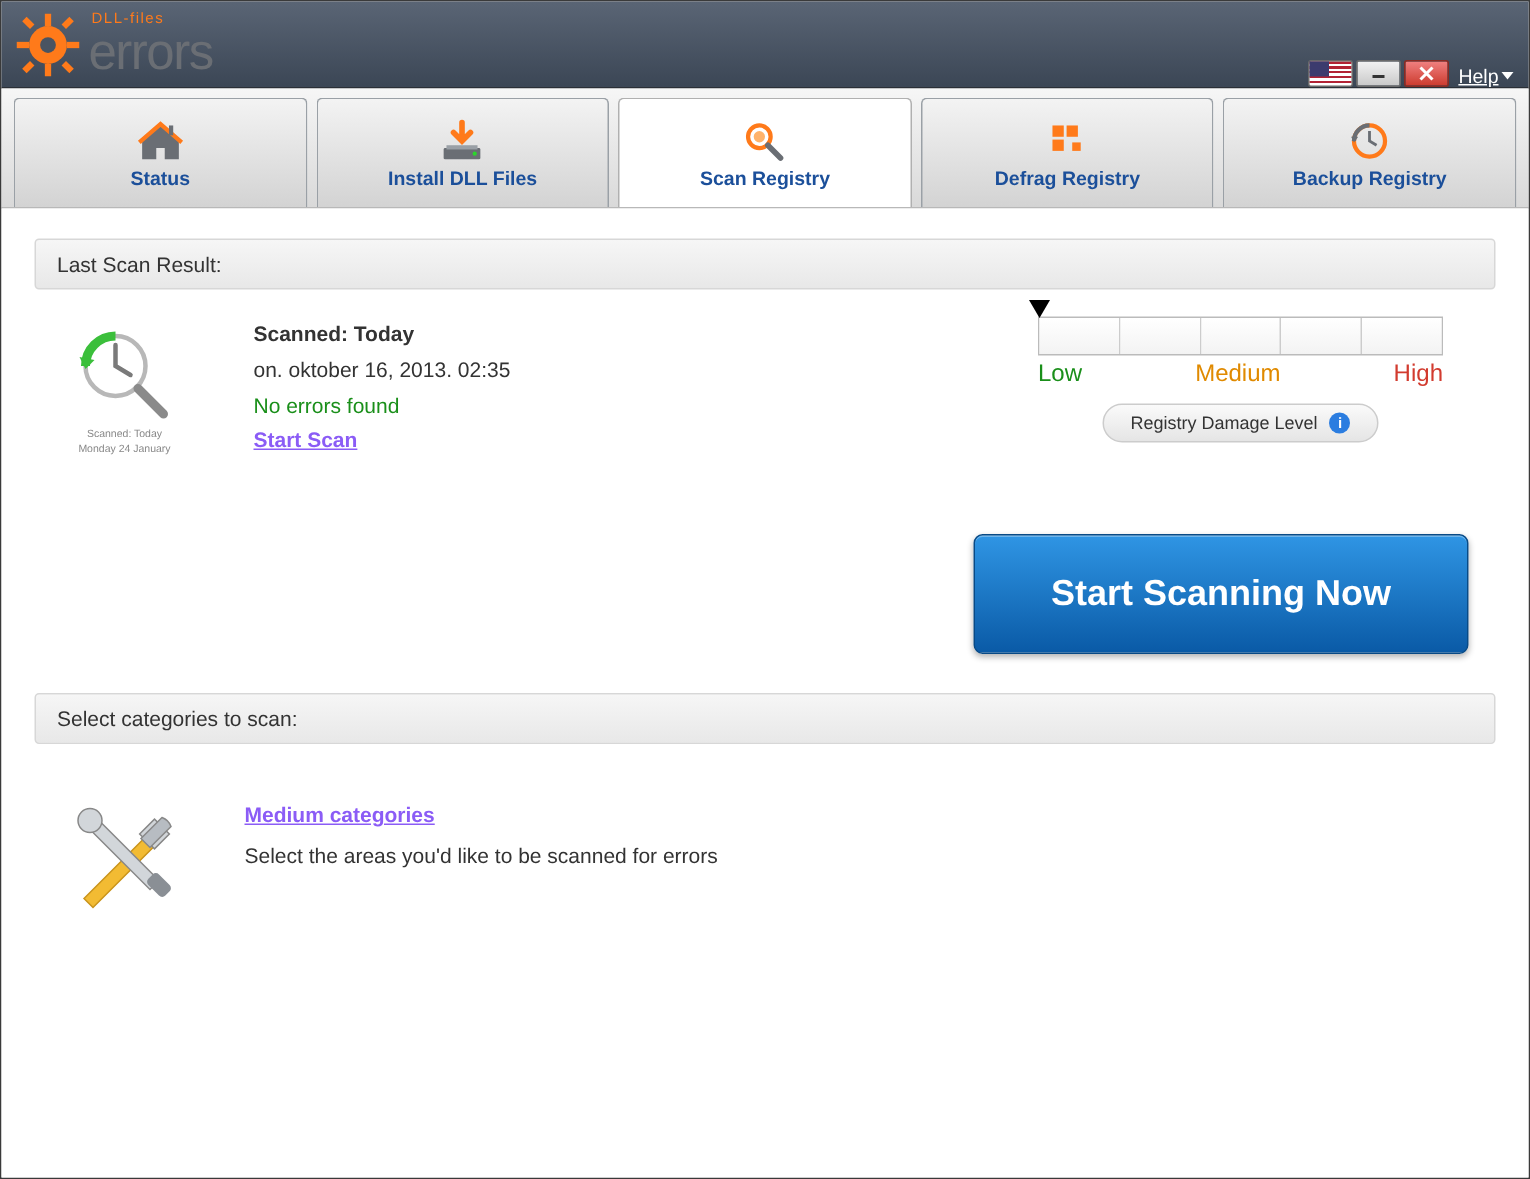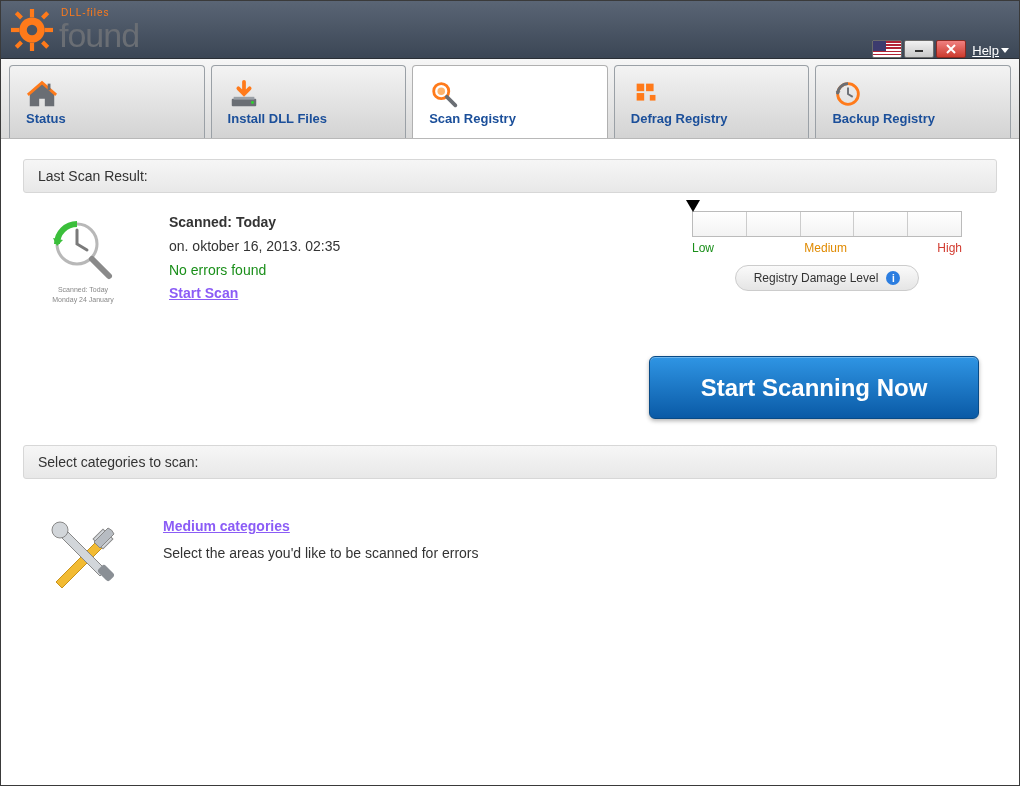--- a/index.html
+++ b/index.html
@@ -53,23 +53,23 @@
   height: 80px;
   background: linear-gradient(#f6f6f6,#d9d9d9);
   border-bottom: 1px solid #b8b8b8;
   display: flex; gap: 6px; padding: 6px 8px 0;
 }
 .tab {
   flex: 1;
   background: linear-gradient(#f3f3f3,#d3d3d3);
   border: 1px solid #9aa0a6; border-bottom: none;
   border-radius: 4px 4px 0 0;
-  display: flex; flex-direction: column; justify-content: center;
+  display: flex; flex-direction: column; align-items: center; justify-content: center;
   gap: 2px; cursor: pointer;
-  padding: 4px 16px;
+  padding: 4px 4px;
 }
 .tab.active { background: #fff; border-color: #b0b0b0; }
 .tab .icon { width: 32px; height: 30px; display:flex; align-items:center; justify-content:center; }
 .tab .label { font-size: 13px; font-weight: bold; color: #1b4f9a; }
 
 
 .main { flex:1; padding: 20px 22px; overflow:auto; background:#fff; }
 .section-header {
   background: linear-gradient(#f6f6f6,#e8e8e8);
   border: 1px solid #d7d7d7; border-radius: 3px;
@@ -84,31 +84,31 @@
 .scan-info .title { font-weight:bold; }
 .scan-info .ok { color:#1a8f1a; }
 .link { color:#8b5cf6; text-decoration:underline; font-weight:bold; cursor:pointer; }
 
 .damage-col { width: 320px; display:flex; flex-direction:column; align-items:center; gap:10px; }
 .meter { position:relative; width: 270px; }
 .meter-boxes { display:flex; border:1px solid #bbb; height:26px; }
 .meter-boxes div { flex:1; border-right:1px solid #ccc; background: linear-gradient(#fff,#f3f3f3); }
 .meter-boxes div:last-child { border-right:none; }
 .meter-ptr { position:absolute; top:-11px; left:-6px; width:0;height:0;border-left:7px solid transparent;border-right:7px solid transparent;border-top:12px solid #000; }
-.meter-labels { display:flex; justify-content:space-between; font-size:12px; margin-top:4px; }
+.meter-labels { display:flex; justify-content:space-between; font-size:16px; margin-top:4px; }
 .meter-labels .low{color:#1a8f1a;} .meter-labels .med{color:#e08a00;} .meter-labels .high{color:#d23b2f;}
 .pill {
   background: linear-gradient(#fafafa,#e5e5e5); border:1px solid #ccc; border-radius:14px;
   padding:5px 18px; font-size:12px; color:#333; display:flex; align-items:center; gap:8px;
 }
 .info-i { width:14px;height:14px;border-radius:50%;background:#2b7de0;color:#fff;font-size:10px;font-weight:bold;display:flex;align-items:center;justify-content:center; }
 
 .bigbtn {
   align-self:flex-end; margin: 20px 18px 0 auto;
-  width: 330px; height: 63px;
+  width: 330px; height: 80px;
   background: linear-gradient(#2f95e4,#0a5aa6);
   border: 1px solid #084a86; border-radius: 6px;
   color:#fff; font-size:24px; font-weight:bold;
   display:flex; align-items:center; justify-content:center;
   box-shadow: inset 0 1px 0 rgba(255,255,255,.3), 0 2px 4px rgba(0,0,0,.3);
   cursor:pointer;
 }
 
 .cat-row { display:flex; gap: 30px; align-items:flex-start; padding: 10px 10px 0; }
 .cat-icon { width:100px; height:95px; display:flex; align-items:center; justify-content:center; }
@@ -130,21 +130,21 @@
             <rect x="32" y="18" width="8" height="4"></rect>
           <rect x="4" y="4" width="7" height="4" transform="rotate(45 7.5 6)"></rect>
           <rect x="29" y="4" width="7" height="4" transform="rotate(-45 32.5 6)"></rect>
           <rect x="4" y="32" width="7" height="4" transform="rotate(-45 7.5 34)"></rect>
           <rect x="29" y="32" width="7" height="4" transform="rotate(45 32.5 34)"></rect>
         </g>
         <circle cx="20" cy="20" r="5" fill="#4a5462"></circle>
       </svg>
       <div class="brand-text">
         <span class="brand-sub">DLL-files</span>
-        <span class="brand-main">found</span>
+        <span class="brand-main">errors</span>
       </div>
     </div>
     <div class="titlebar-right">
       <div class="win-controls">
         <div class="flag" title="Language"></div>
         <div class="win-btn">
           <svg width="10" height="8" viewBox="0 0 10 8">
               <rect x="1" y="5" width="8" height="2" fill="#333"></rect>
             </svg>
         </div>

